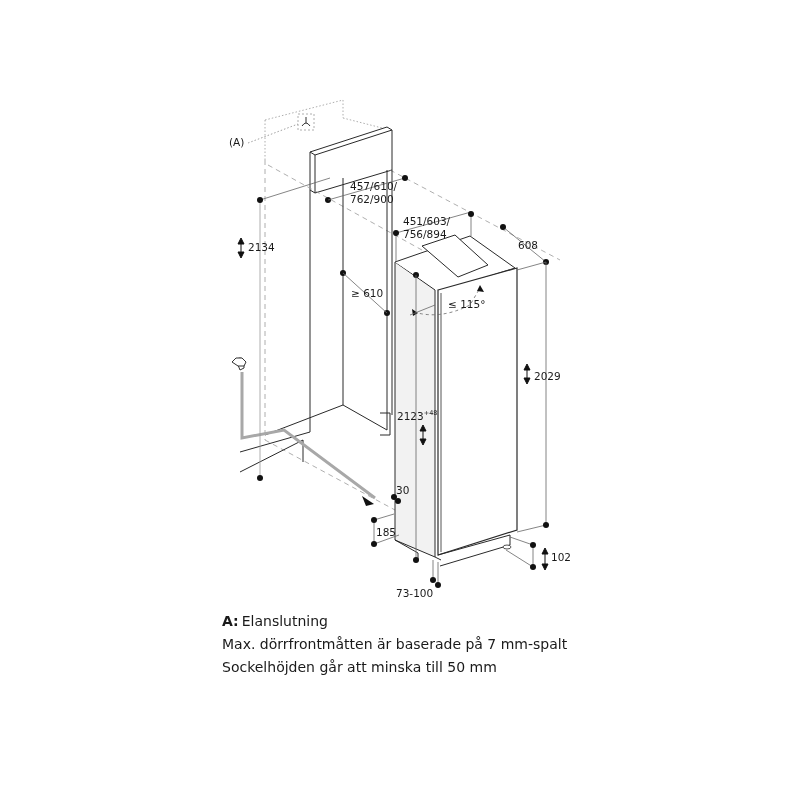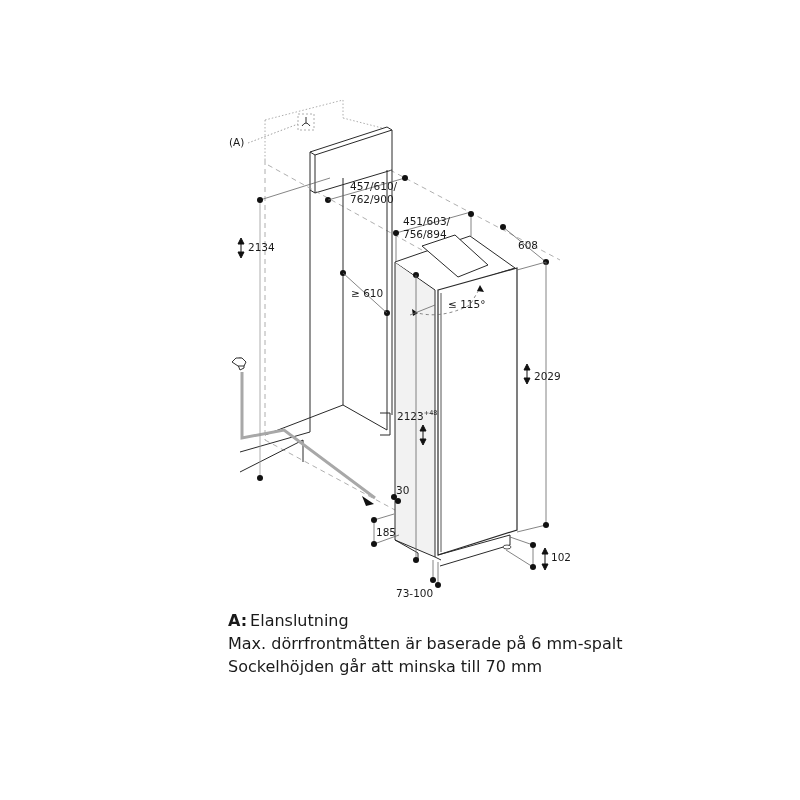--- a/index.html
+++ b/index.html
@@ -1,20 +1,20 @@
 <!DOCTYPE html>
 <html><head>
   <meta charset="utf-8">
   <style>
     html, body { margin: 0; padding: 0; background: #ffffff; }
     body { width: 800px; height: 800px; position: relative; overflow: hidden; font-family: "DejaVu Sans", sans-serif; color: #1a1a1a; }
     #drawing { position: absolute; left: 0; top: 0; width: 800px; height: 800px; }
     .dim-label { font-family: "DejaVu Sans", sans-serif; font-size: 10.5px; fill: #1a1a1a; }
     .dim-sup { font-size: 6.5px; }
-    .notes { position: absolute; left: 228px; top: 612px; font-family: "DejaVu Sans", sans-serif; font-size: 16px; color: #1a1a1a; }
+    .notes { position: absolute; left: 222px; top: 612px; font-family: "DejaVu Sans", sans-serif; font-size: 14px; color: #1a1a1a; }
     .note { height: 23px; line-height: 18px; white-space: nowrap; }
     .note-key { font-weight: bold; margin-right: 3px; }
   </style>
 </head>
 <body>
 
 <svg id="drawing" viewBox="0 0 800 800" xmlns="http://www.w3.org/2000/svg">
   <defs>
     <marker id="arrowUp" viewBox="0 0 10 10" refX="5" refY="0" markerWidth="6" markerHeight="6" orient="auto">
       <path d="M0,10 L5,0 L10,10 Z" fill="#111"></path>
@@ -169,15 +169,15 @@
     <line x1="438" y1="562" x2="438" y2="585" stroke="#666" stroke-width="0.8"></line>
     <circle cx="416" cy="560" r="3" fill="#111"></circle>
     <circle cx="433" cy="580" r="3" fill="#111"></circle>
     <circle cx="438" cy="585" r="3" fill="#111"></circle>
     <text class="dim-label" x="396" y="597">73-100</text>
   </g>
 </svg>
 
 <div class="notes">
   <div class="note"><span class="note-key">A:</span><span>Elanslutning</span></div>
-  <div class="note"><span>Max. dörrfrontmåtten är baserade på 6 mm-spalt</span></div>
-  <div class="note"><span>Sockelhöjden går att minska till 70 mm</span></div>
+  <div class="note"><span>Max. dörrfrontmåtten är baserade på 7 mm-spalt</span></div>
+  <div class="note"><span>Sockelhöjden går att minska till 50 mm</span></div>
 </div>
 
 </body></html>

